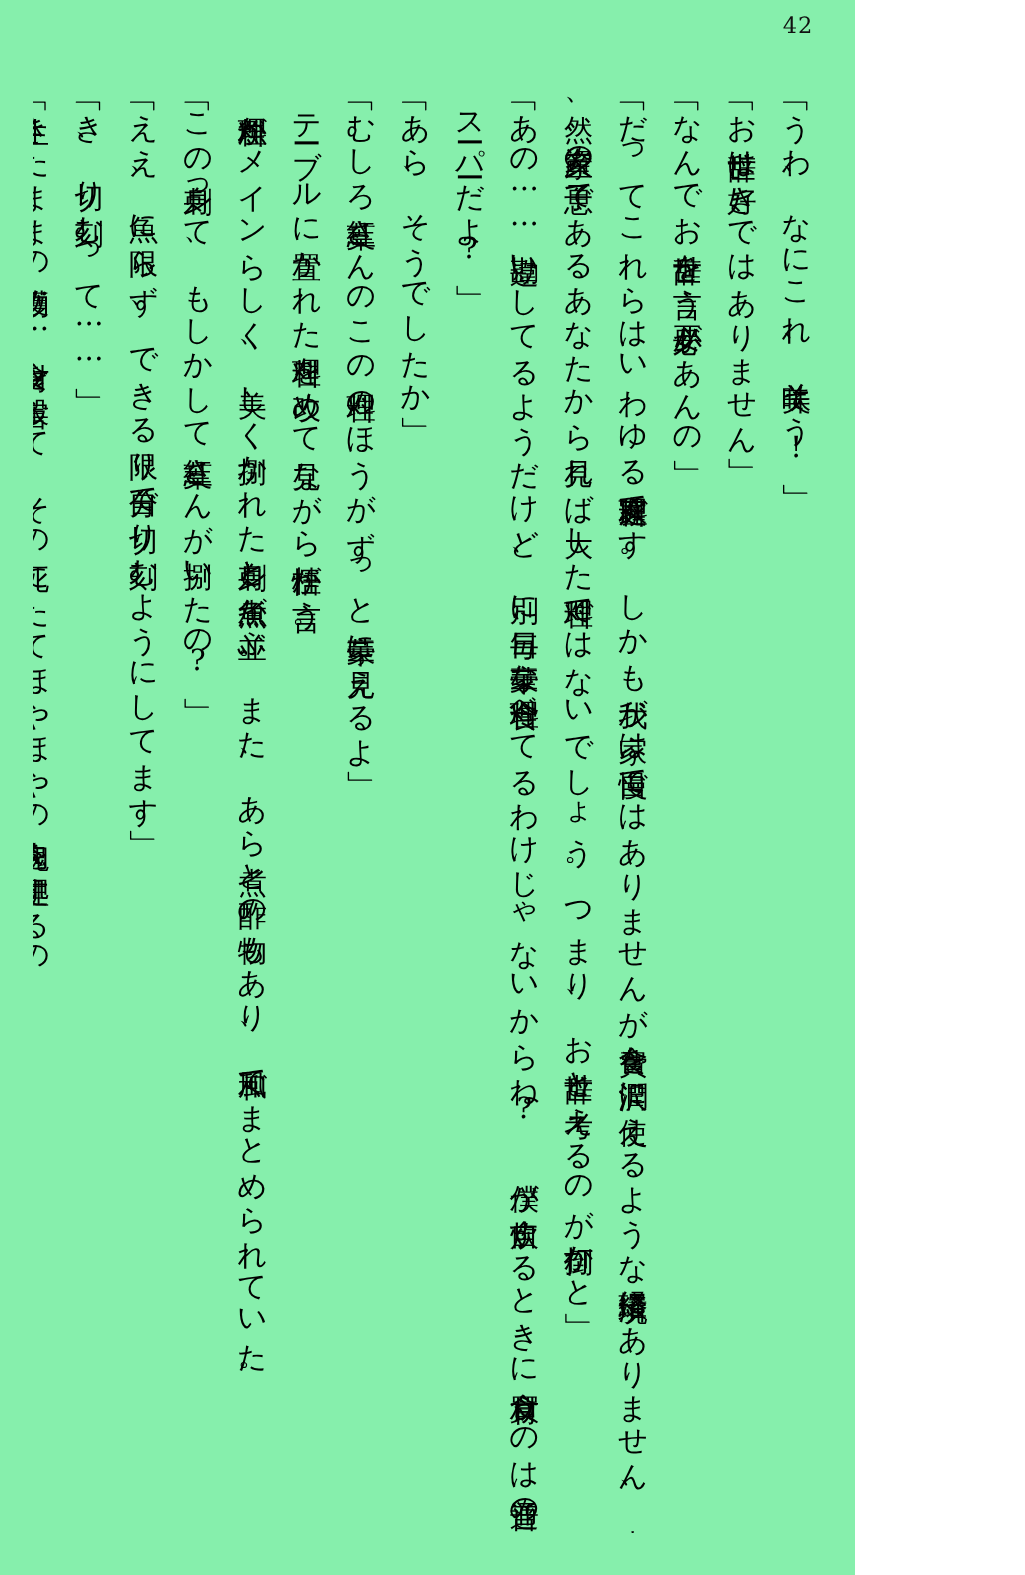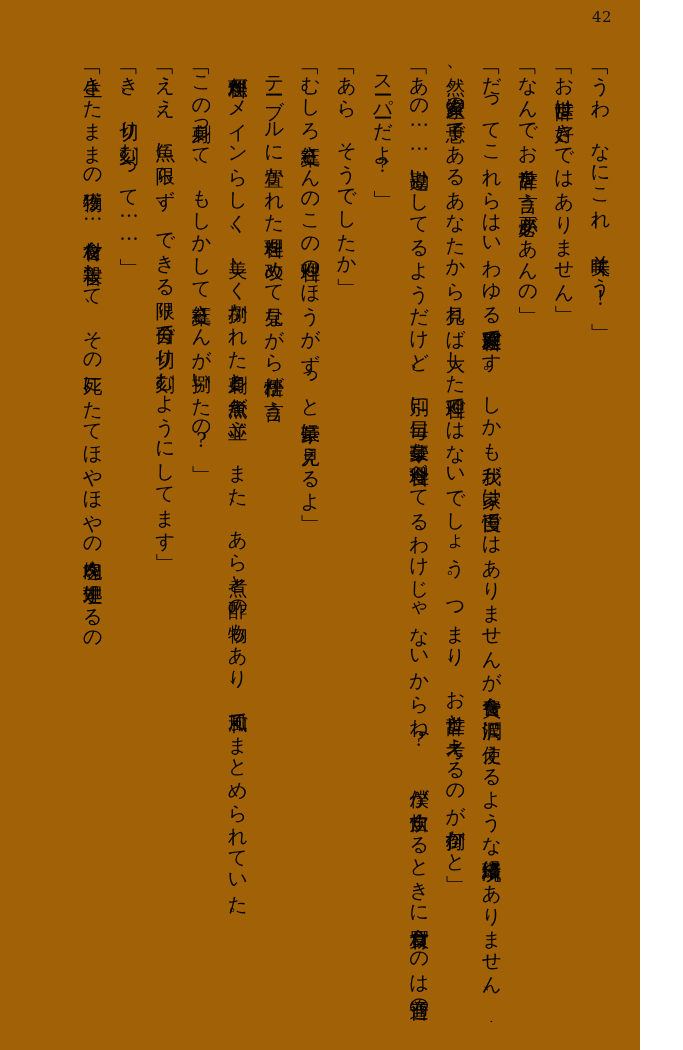--- a/index.html
+++ b/index.html
@@ -10,24 +10,24 @@
   body {
     width: 683px;
     height: 1050px;
     overflow: hidden;
     font-family: "DejaVu Serif", "Liberation Serif", serif;
     color: #000000;
   }
 
   .page {
     position: relative;
-    width: 640px;
+    width: 570px;
     height: 1050px;
     box-sizing: border-box;
-    background: #a16207;
+    background: #86efac;
     padding-left: 24px;
   }
 
   .page-number {
     position: absolute;
     top: 8px;
     right: 28px;
     font-size: 15px;
     font-family: "DejaVu Serif", "Liberation Serif", serif;
     letter-spacing: 0.5px;

